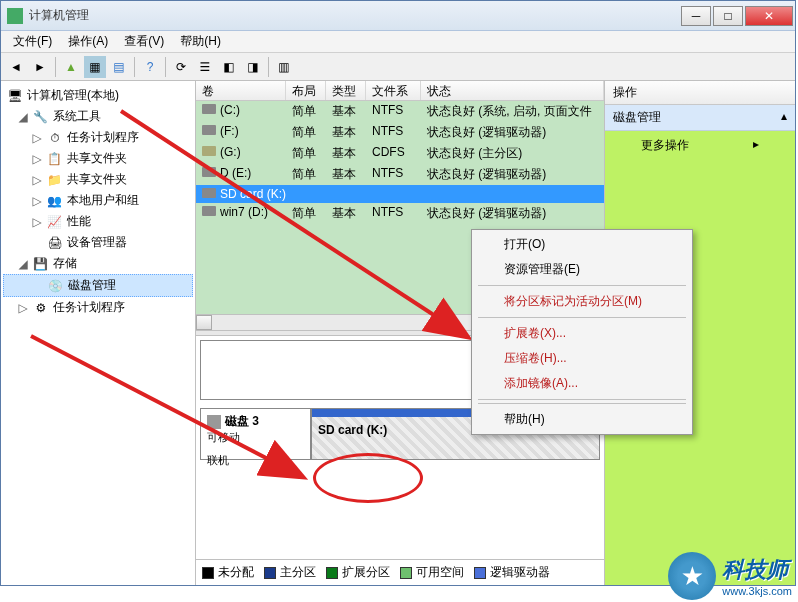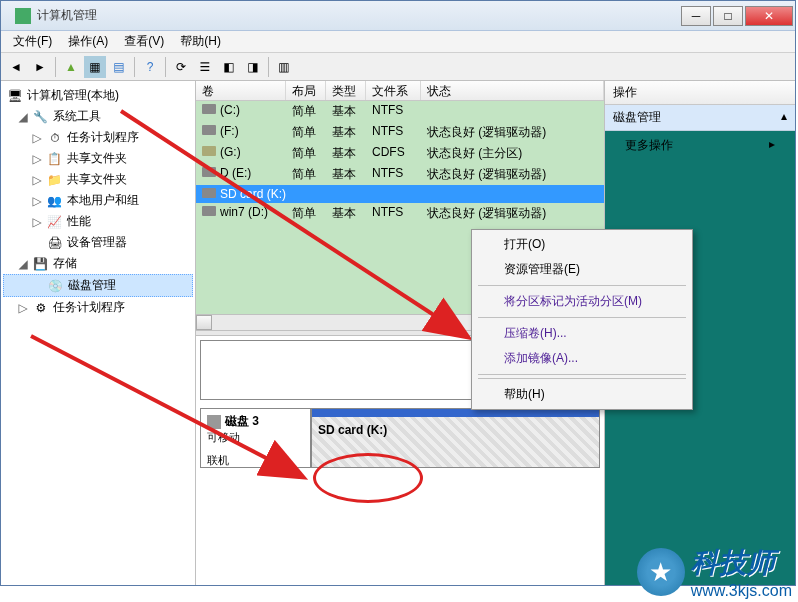--- a/index.html
+++ b/index.html
@@ -1,21 +1,21 @@
 <!DOCTYPE html>
 <html><head>
 <meta charset="utf-8">
 <style>
 * { margin: 0; padding: 0; box-sizing: border-box; font-family: "Microsoft YaHei", "SimSun", sans-serif; font-size: 12px; }
 body { background: #fff; width: 798px; height: 602px; position: relative; overflow: hidden; }
 
 .window { border: 1px solid #5a7ba8; width: 796px; height: 586px; position: relative; background: #f0f0f0; }
 
 .titlebar { height: 30px; background: linear-gradient(to bottom, #eaf0f8, #d8e4f0); display: flex; align-items: center; justify-content: space-between; border-bottom: 1px solid #b0c4de; }
-.titlebar-left { display: flex; align-items: center; gap: 6px; padding-left: 14px; }
+.titlebar-left { display: flex; align-items: center; gap: 6px; padding-left: 6px; }
 .titlebar-icon { width: 16px; height: 16px; background: #4a6; display: inline-block; }
 .titlebar-title { color: #333; }
 .win-buttons { display: flex; }
 .win-btn { width: 30px; height: 20px; border: 1px solid #888; background: linear-gradient(#f8f8f8,#e0e0e0); margin-right: 2px; display: flex; align-items: center; justify-content: center; cursor: pointer; }
 .win-btn.close { width: 48px; background: linear-gradient(#e88,#d33); color: #fff; }
 
 .menubar { height: 22px; background: #f4f4f4; border-bottom: 1px solid #d0d0d0; display: flex; align-items: center; padding-left: 4px; }
 .menu-item { padding: 2px 8px; cursor: pointer; }
 
 .toolbar { height: 28px; background: #f0f0f0; border-bottom: 1px solid #c0c0c0; display: flex; align-items: center; padding-left: 4px; gap: 2px; }
@@ -53,38 +53,38 @@
 .disk-vol-col { flex: 1; display: flex; }
 .disk-vol { border-left: 1px solid #888; padding: 4px 6px; position: relative; }
 .disk-vol-top { height: 8px; background: #6b8; position: absolute; top: 0; left: 0; right: 0; }
 .disk-vol-top.blue { background: #3366cc; }
 .disk-vol-label { margin-top: 10px; font-weight: bold; }
 
 .legend { border-top: 1px solid #c0c0c0; padding: 4px 6px; display: flex; gap: 10px; background: #fff; font-size: 11px; }
 .legend-item { display: flex; align-items: center; gap: 4px; }
 .legend-swatch { width: 12px; height: 12px; border: 1px solid #333; }
 
-.actions-panel { width: 190px; background: #0f766e; }
+.actions-panel { width: 190px; background: #bef264; }
 .actions-header { background: linear-gradient(#fdfdfd,#ececec); border-bottom: 1px solid #c8c8c8; padding: 3px 8px; }
 .actions-sec { background: #d8e8fa; padding: 4px 8px; border-bottom: 1px solid #c0d0e0; display: flex; justify-content: space-between; }
-.actions-item { padding: 6px 20px; cursor: pointer; }
+.actions-item { padding: 6px 36px; cursor: pointer; }
 
 .context-menu { position: absolute; left: 470px; top: 228px; width: 222px; background: #f4f4f4; border: 1px solid #979797; box-shadow: 3px 3px 6px rgba(0,0,0,0.3); z-index: 100; padding: 2px; }
 .ctx-item { padding: 4px 20px 4px 30px; cursor: pointer; position: relative; }
 .ctx-item.highlighted { background: #cde6ff; border: 1px solid #7ab; padding: 3px 19px 3px 29px; }
-.ctx-item.disabled { color: #4c1d95; cursor: default; }
+.ctx-item.disabled { color: #b91c1c; cursor: default; }
 .ctx-sep { height: 1px; background: #c0c0c0; margin: 3px 4px; }
 
 .annotation-arrow { position: absolute; pointer-events: none; z-index: 50; }
 .circle-annot { position: absolute; border: 3px solid #d22; border-radius: 50%; pointer-events: none; z-index: 60; }
 
 .watermark { position: absolute; right: 6px; bottom: 2px; z-index: 200; display: flex; align-items: center; gap: 6px; }
 .wm-badge { width: 48px; height: 48px; border-radius: 50%; background: radial-gradient(#49c 40%, #27a); display: flex; align-items: center; justify-content: center; color: #fff; font-size: 26px; }
-.wm-text { color: #0a5ea8; font-size: 28px; font-weight: bold; font-style: italic; text-shadow: 1px 1px #fff; }
-.wm-sub { color: #0a5ea8; font-size: 16px; display: block; }
+.wm-text { color: #0a5ea8; font-size: 22px; font-weight: bold; font-style: italic; text-shadow: 1px 1px #fff; }
+.wm-sub { color: #0a5ea8; font-size: 11px; display: block; }
 
 .hscroll { height: 16px; background: #f0f0f0; border-top: 1px solid #c0c0c0; display: flex; }
 .hscroll-btn { width: 16px; background: linear-gradient(#fafafa,#ddd); border: 1px solid #aaa; }
 .hscroll-track { flex: 1; background: #eaeaea; }
 </style>
 </head>
 <body>
 
 <div class="window">
 
@@ -191,20 +191,21 @@
         <div class="vol-header-cell" style="width:40px">类型</div>
         <div class="vol-header-cell" style="width:55px">文件系统</div>
         <div class="vol-header-cell" style="flex:1">状态</div>
       </div>
       <div class="vol-list">
         <div class="vol-row">
             <div class="vol-cell" style="width:90px"><span class="vol-icon"></span><span>(C:)</span></div>
             <div class="vol-cell" style="width:40px">简单</div>
             <div class="vol-cell" style="width:40px">基本</div>
             <div class="vol-cell" style="width:55px">NTFS</div>
+            <div class="vol-cell" style="flex:1">状态良好 (系统, 启动, 页面文件</div>
           </div>
         <div class="vol-row">
             <div class="vol-cell" style="width:90px"><span class="vol-icon"></span><span>(F:)</span></div>
             <div class="vol-cell" style="width:40px">简单</div>
             <div class="vol-cell" style="width:40px">基本</div>
             <div class="vol-cell" style="width:55px">NTFS</div>
             <div class="vol-cell" style="flex:1">状态良好 (逻辑驱动器)</div>
           </div>
         <div class="vol-row">
             <div class="vol-cell" style="width:90px"><span class="vol-icon" style="background:#aa7"></span><span>(G:)</span></div>
@@ -241,35 +242,57 @@
         <div class="hscroll-track"></div>
         <div class="hscroll-btn"></div>
       </div>
       <div class="splitter"></div>
 
       <div class="disk-pane">
         <div class="disk-block">
           <div class="disk-vol-col"></div>
         </div>
 
-        <div class="disk-block" style="height:60px">
+        <div class="disk-block" style="height:52px">
           <div class="disk-label-col">
             <div><span class="disk-icon"></span><span class="disk-name">磁盘 3</span></div>
             <div class="disk-sub">可移动</div>
             <div class="disk-sub" style="margin-top:8px">联机</div>
           </div>
           <div class="disk-vol-col">
             <div class="disk-vol" style="flex:1;background:repeating-linear-gradient(45deg,#ddd,#ddd 4px,#eee 4px,#eee 8px)">
               <div class="disk-vol-top blue"></div>
               <div class="disk-vol-label">SD card  (K:)</div>
             </div>
           </div>
         </div>
       </div>
 
+      <div class="legend">
+        <div class="legend-item">
+            <span class="legend-swatch" style="background:#000"></span>
+            <span>未分配</span>
+          </div>
+        <div class="legend-item">
+            <span class="legend-swatch" style="background:#1a3a8a"></span>
+            <span>主分区</span>
+          </div>
+        <div class="legend-item">
+            <span class="legend-swatch" style="background:#0a7a1a"></span>
+            <span>扩展分区</span>
+          </div>
+        <div class="legend-item">
+            <span class="legend-swatch" style="background:#6ec06e"></span>
+            <span>可用空间</span>
+          </div>
+        <div class="legend-item">
+            <span class="legend-swatch" style="background:#4a6fd8"></span>
+            <span>逻辑驱动器</span>
+          </div>
+      </div>
     </div>
 
     <div class="actions-panel">
       <div class="actions-header">操作</div>
       <div class="actions-sec">
         <span>磁盘管理</span>
         <span>▴</span>
       </div>
       <div class="actions-item">
         <span>更多操作</span>
@@ -278,20 +301,21 @@
     </div>
 
   </div>
 
   <div class="context-menu">
     <div class="ctx-item">打开(O)</div>
     <div class="ctx-item">资源管理器(E)</div>
     <div class="ctx-sep"></div>
     <div class="ctx-item disabled">将分区标记为活动分区(M)</div>
     <div class="ctx-sep"></div>
+    <div class="ctx-item disabled">扩展卷(X)...</div>
     <div class="ctx-item disabled">压缩卷(H)...</div>
     <div class="ctx-item disabled">添加镜像(A)...</div>
     <div class="ctx-sep"></div>
     <div class="ctx-sep"></div>
     <div class="ctx-item">帮助(H)</div>
   </div>
 
   <svg class="annotation-arrow" style="left:0;top:0" width="796" height="586">
     <defs>
         <marker id="ah" markerWidth="12" markerHeight="10" refX="10" refY="5" orient="auto">

